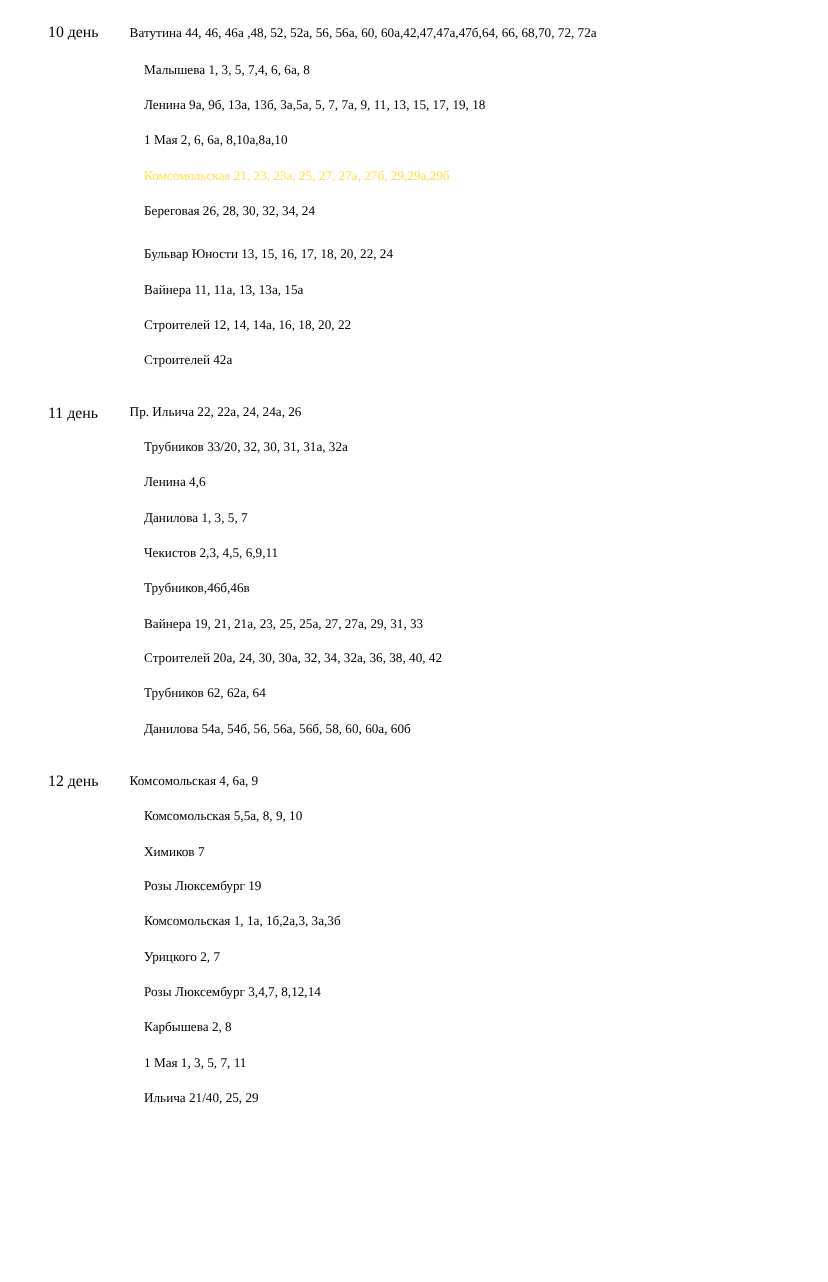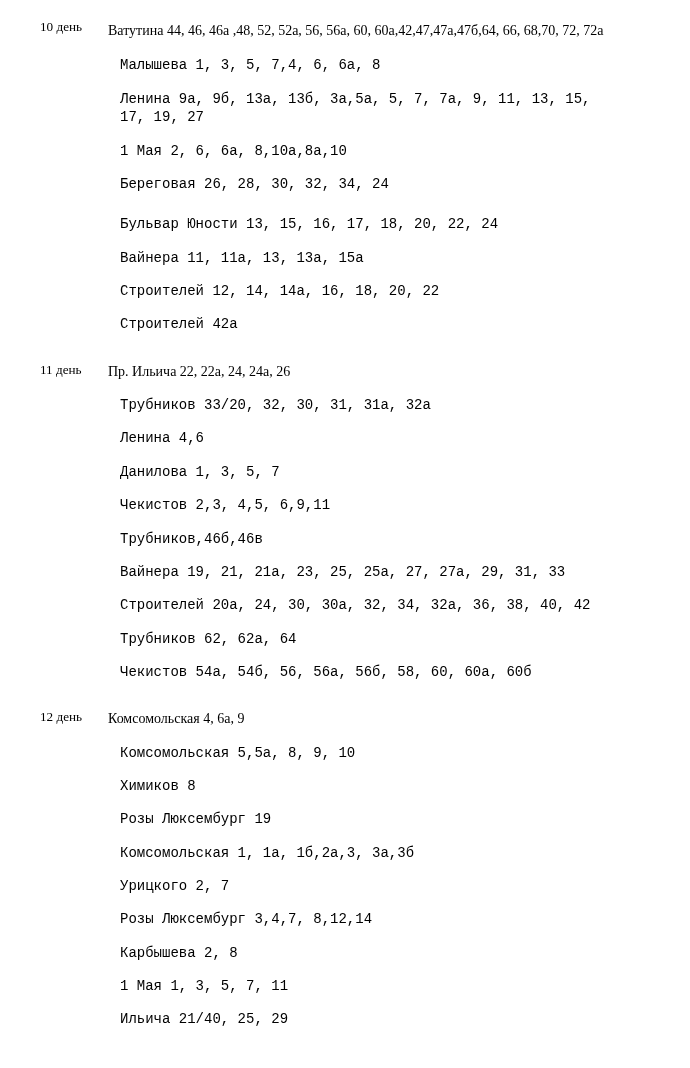--- a/index.html
+++ b/index.html
@@ -41,32 +41,31 @@
     text-align: left;
     white-space: nowrap;
     font-size: 13.2px;
   }
   .day-label.empty {
     width: 68px;
     flex: 0 0 68px;
   }
   .entry {
     flex: 1 1 auto;
-    font-size: 14px;
+    font-size: 11px;
     line-height: 1.34;
   }
   .entry.wrapped {
     line-height: 1.55;
   }
   .sub .day-label {
     visibility: hidden;
   }
   .sub .entry {
     padding-left: 12px;
-    font-family: Liberation Mono, monospace;
   }
   .highlight {
     color: #ffe14d;
     background: transparent;
   }
   .block-gap {
     height: 14px;
   }
   .small-gap {
     height: 7px;
@@ -81,25 +80,29 @@
         <div class="row first">
           <div class="day-label">10 день</div>
           <div class="entry wrapped">Ватутина 44, 46, 46а ,48, 52, 52а, 56, 56а, 60, 60а,42,47,47а,47б,64, 66, 68,70, 72, 72а</div>
         </div>
         <div class="row sub">
           <div class="day-label empty">10 день</div>
           <div class="entry">Малышева 1, 3, 5, 7,4, 6, 6а, 8</div>
         </div>
         <div class="row sub">
           <div class="day-label empty">10 день</div>
-          <div class="entry">Ленина 9а, 9б, 13а, 13б, 3а,5а, 5, 7, 7а, 9, 11, 13, 15, 17, 19, 27</div>
+          <div class="entry">Ленина 9а, 9б, 13а, 13б, 3а,5а, 5, 7, 7а, 9, 11, 13, 15, 17, 19, 18</div>
         </div>
         <div class="row sub">
           <div class="day-label empty">10 день</div>
           <div class="entry">1 Мая 2, 6, 6а, 8,10а,8а,10</div>
+        </div>
+        <div class="row sub">
+          <div class="day-label empty">10 день</div>
+          <div class="entry highlight">Комсомольская 21, 23, 23а, 25, 27, 27а, 27б, 29,29а,29б</div>
         </div>
         <div class="row sub">
           <div class="day-label empty">10 день</div>
           <div class="entry">Береговая 26, 28, 30, 32, 34, 24</div>
         </div>
         <div class="small-gap"></div>
         <div class="row sub">
           <div class="day-label empty">10 день</div>
           <div class="entry">Бульвар Юности 13, 15, 16, 17, 18, 20, 22, 24</div>
         </div>
@@ -149,36 +152,36 @@
         <div class="row sub">
           <div class="day-label empty">11 день</div>
           <div class="entry">Строителей 20а, 24, 30, 30а, 32, 34, 32а, 36, 38, 40, 42</div>
         </div>
         <div class="row sub">
           <div class="day-label empty">11 день</div>
           <div class="entry">Трубников 62, 62а, 64</div>
         </div>
         <div class="row sub">
           <div class="day-label empty">11 день</div>
-          <div class="entry">Чекистов 54а, 54б, 56, 56а, 56б, 58, 60, 60а, 60б</div>
+          <div class="entry">Данилова 54а, 54б, 56, 56а, 56б, 58, 60, 60а, 60б</div>
         </div>
       </div>
       <div class="block-gap"></div>
       <div class="block">
         <div class="row first">
           <div class="day-label">12 день</div>
           <div class="entry">Комсомольская 4, 6а, 9</div>
         </div>
         <div class="row sub">
           <div class="day-label empty">12 день</div>
           <div class="entry">Комсомольская 5,5а, 8, 9, 10</div>
         </div>
         <div class="row sub">
           <div class="day-label empty">12 день</div>
-          <div class="entry">Химиков 8</div>
+          <div class="entry">Химиков 7</div>
         </div>
         <div class="row sub">
           <div class="day-label empty">12 день</div>
           <div class="entry">Розы Люксембург 19</div>
         </div>
         <div class="row sub">
           <div class="day-label empty">12 день</div>
           <div class="entry">Комсомольская 1, 1а, 1б,2а,3, 3а,3б</div>
         </div>
         <div class="row sub">

